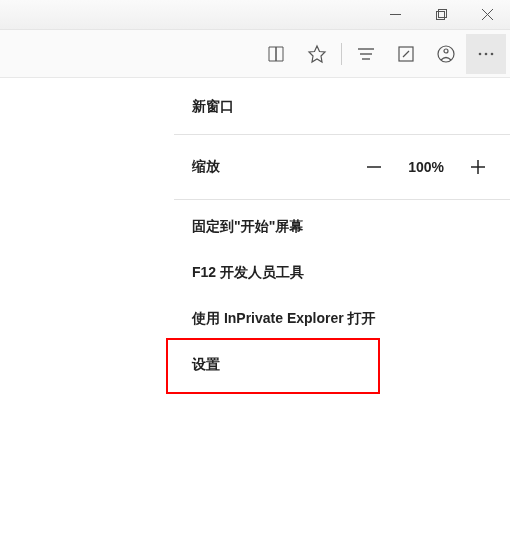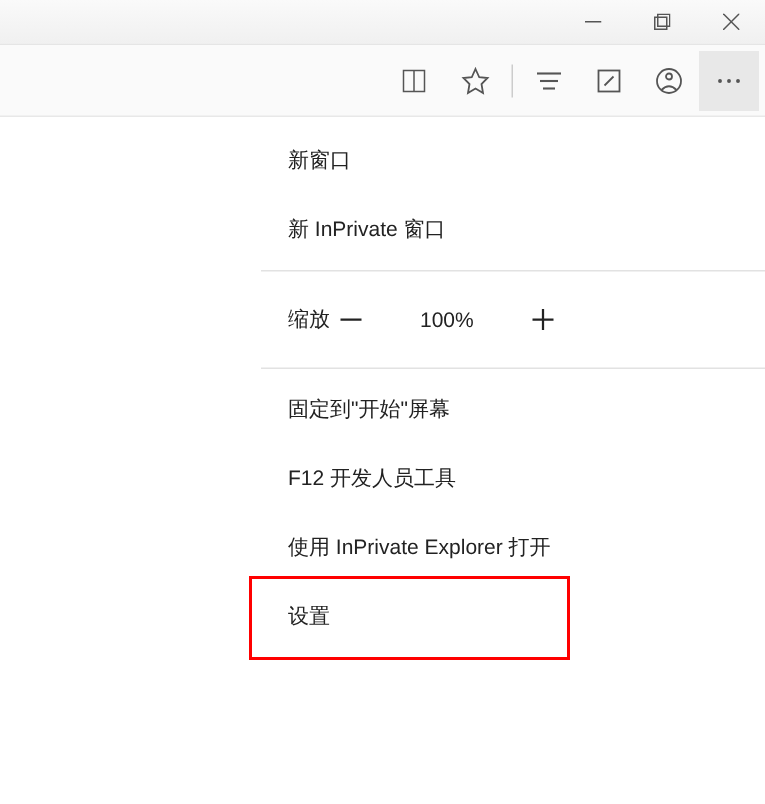--- a/index.html
+++ b/index.html
@@ -5,21 +5,21 @@
     * { margin: 0; padding: 0; box-sizing: border-box; }
     body {
       font-family: "Microsoft YaHei", "Segoe UI", sans-serif;
       font-size: 14px;
       color: #333;
       background: #fff;
       width: 510px;
       height: 536px;
       overflow: hidden;
     }
-    .window { width: 100%; height: 100%; display: flex; flex-direction: column; }
+    .window { width: 100%; height: 100%; display: flex; flex-direction: column; font-weight: bold; }
     .titlebar {
       height: 30px;
       background: linear-gradient(#fafafa, #f0f0f0);
       display: flex;
       justify-content: flex-end;
       align-items: center;
       border-bottom: 1px solid #e5e5e5;
     }
     .win-btn {
       width: 46px; height: 30px;
@@ -53,25 +53,25 @@
       background: #fff;
       padding-top: 6px;
     }
     .menu-item {
       padding: 14px 18px;
       font-size: 14px;
       color: #222;
     }
     .divider { height: 1px; background: #e2e2e2; margin: 4px 0; }
     .zoom-row {
-      display: flex; align-items: center; 
+      display: flex; align-items: center; justify-content: space-between;
       padding: 14px 18px;
     }
     .zoom-label { color: #222; }
-    .zoom-controls { display: flex; align-items: center; gap: 32px; }
+    .zoom-controls { display: flex; align-items: center; gap: 20px; }
     .zoom-btn {
       width: 28px; height: 28px;
       display: flex; align-items: center; justify-content: center;
       color: #222;
     }
     .zoom-val { font-size: 14px; color: #222; }
     .highlighted {
       position: relative;
     }
     .highlighted::before {
@@ -144,21 +144,20 @@
           <circle cx="10" cy="10" r="1.3"></circle>
           <circle cx="16" cy="10" r="1.3"></circle>
         </svg>
     </div>
   </div>
 
   <div class="content">
     <div class="left-blank"></div>
     <div class="menu">
       <div class="menu-item">新窗口</div>
-      <div class="menu-item">新 InPrivate 窗口</div>
       <div class="divider"></div>
       <div class="zoom-row">
         <span class="zoom-label">缩放</span>
         <div class="zoom-controls">
           <div class="zoom-btn">
             <svg width="18" height="18" viewBox="0 0 18 18" stroke="currentColor" stroke-width="1.5">
                 <line x1="2" y1="9" x2="16" y2="9"></line>
               </svg>
           </div>
           <span class="zoom-val">100%</span>

